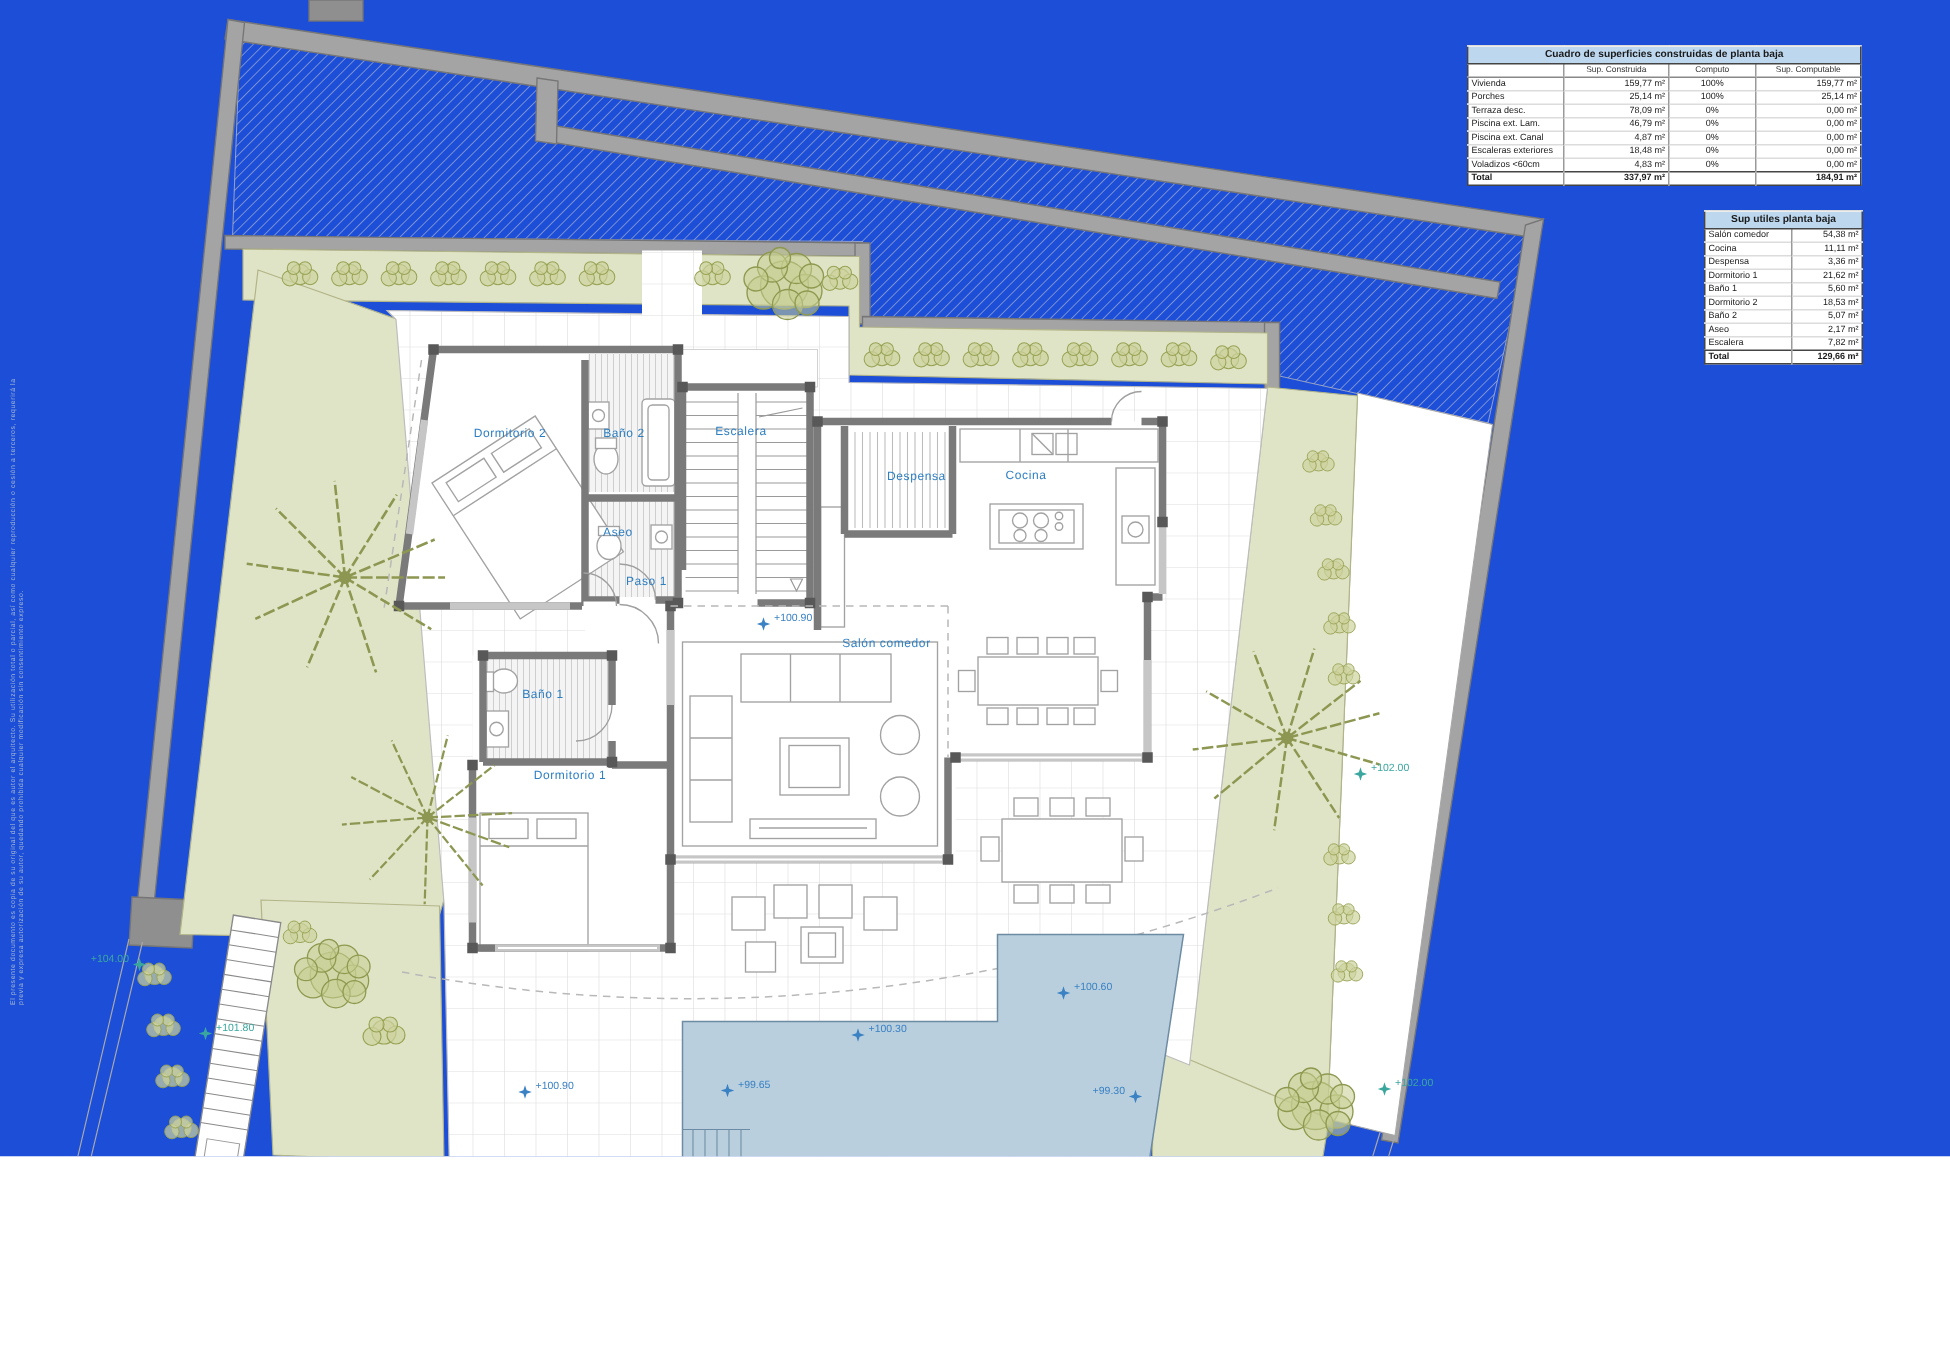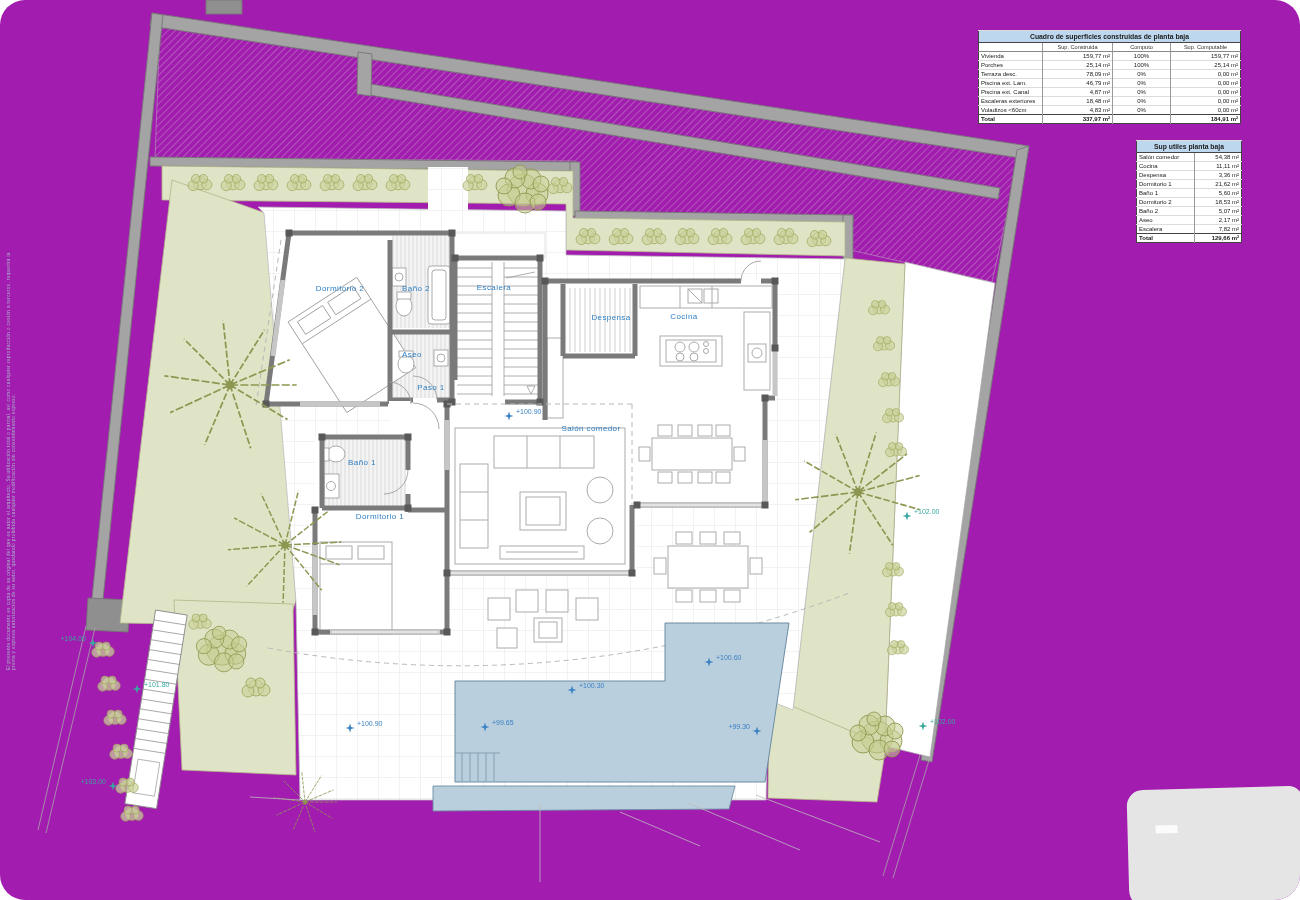--- a/index.html
+++ b/index.html
@@ -1,17 +1,17 @@
 <!DOCTYPE html>
 <html><head>
 <meta charset="utf-8">
 <style>
   html,body{margin:0;padding:0;background:#fff;}
-  .canvas{position:relative;width:1300px;height:900px;background:#a21caf;overflow:hidden;
-          font-family:"Liberation Sans", sans-serif;border-radius:25px;}
+  .canvas{position:relative;width:1300px;height:771px;background:#1d4ed8;overflow:hidden;
+          font-family:"Liberation Sans", sans-serif;}
   svg text{font-family:"Liberation Sans", sans-serif;}
   .room-lbl{fill:#2e7fc2;font-size:8px;letter-spacing:.4px;}
   .mk-b{fill:#3b82c4;font-size:7px;}
   .mk-s{fill:#3aa79f;font-size:7px;}
   .wallseg{stroke:#7a7a7a;stroke-width:5;fill:none;stroke-linecap:butt;}
   .win{stroke:#c6c6c6;stroke-width:5;fill:none;}
   .winline{stroke:#ffffff;stroke-width:1.2;fill:none;}
   .furn{fill:#ffffff;stroke:#a2a2a2;stroke-width:0.9;}
   .furnl{fill:none;stroke:#a2a2a2;stroke-width:0.9;}
   .door{fill:none;stroke:#9f9f9f;stroke-width:0.9;}

